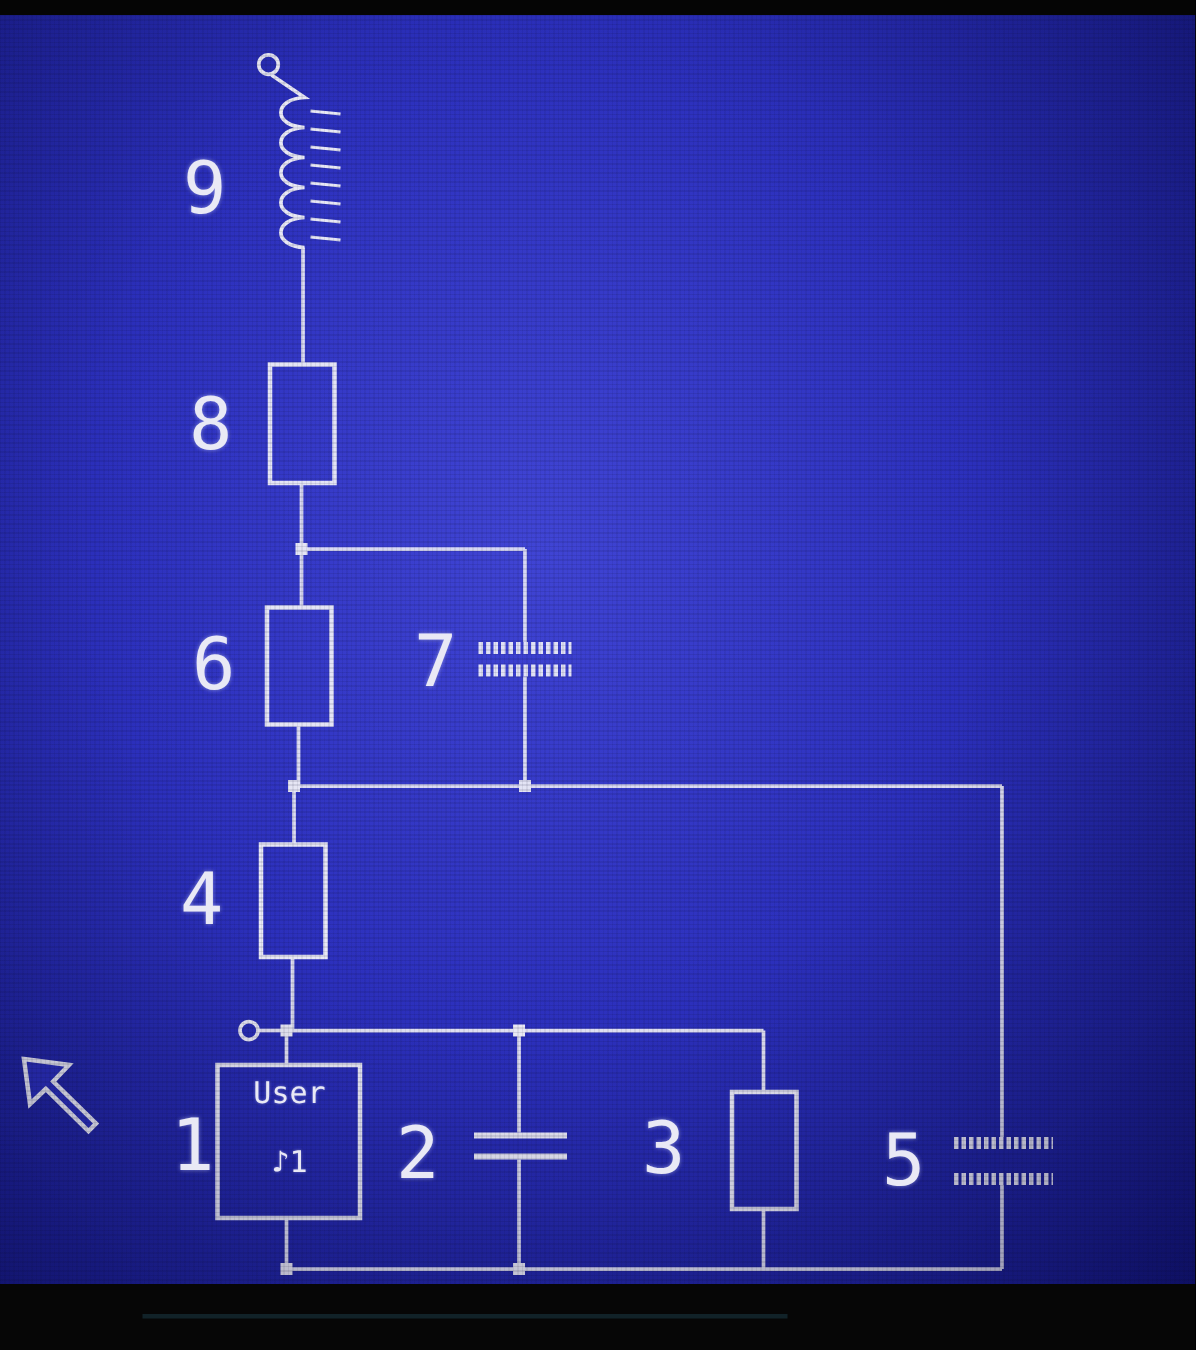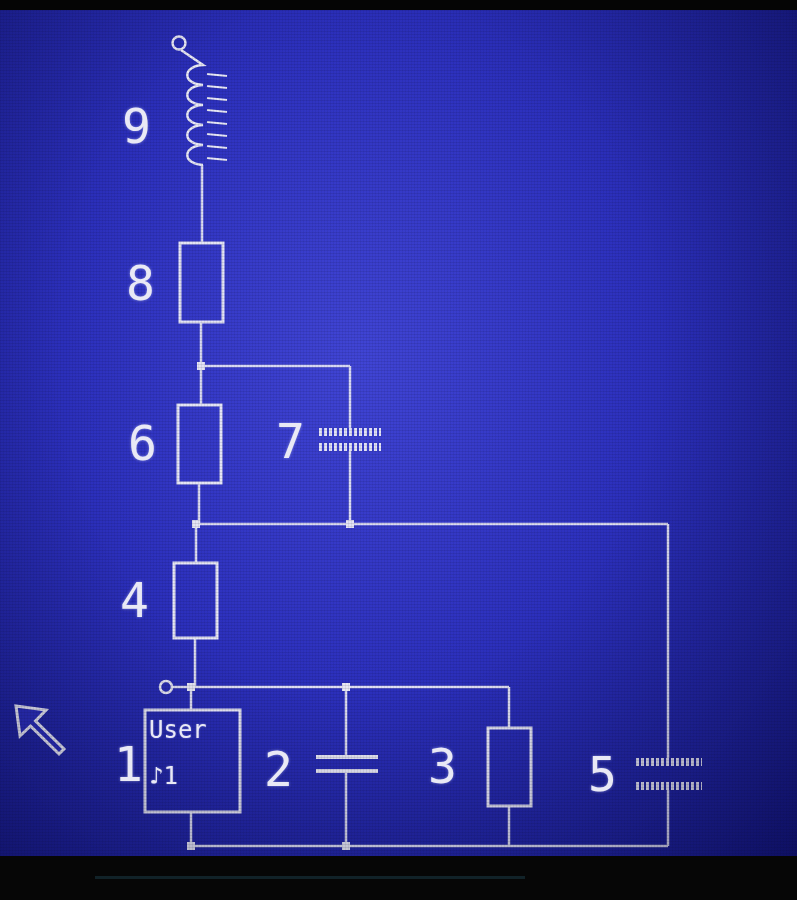--- a/index.html
+++ b/index.html
@@ -20,22 +20,22 @@
     background:
       repeating-linear-gradient(to bottom, rgba(8,8,40,0.10) 0 1px, rgba(0,0,0,0) 1px 3px),
       repeating-linear-gradient(to right, rgba(8,8,40,0.07) 0 1px, rgba(0,0,0,0) 1px 3px),
       radial-gradient(ellipse at 45% 40%, rgba(120,130,255,0.10) 0%, rgba(0,0,40,0) 48%, rgba(0,0,42,0.38) 100%);
   }
   .clabel{
     position:absolute;z-index:4;color:#e9e9f5;font-size:48px;line-height:1;
     text-shadow:0 0 3px rgba(200,205,255,.55);user-select:none;
   }
   .ubox-line{
-    position:absolute;z-index:4;color:#e9e9f5;font-size:24px;line-height:1;
-    width:88px;text-shadow:0 0 2px rgba(200,205,255,.5);user-select:none;
+    position:absolute;z-index:4;color:#e9e9f5;font-size:20px;line-height:1;
+    width:88px;text-align:center;text-shadow:0 0 2px rgba(200,205,255,.5);user-select:none;
   }
 </style>
 </head>
 <body>
 
 <div class="stage">
 
   <div class="bezel-top"></div>
   <div class="screen"></div>
 

